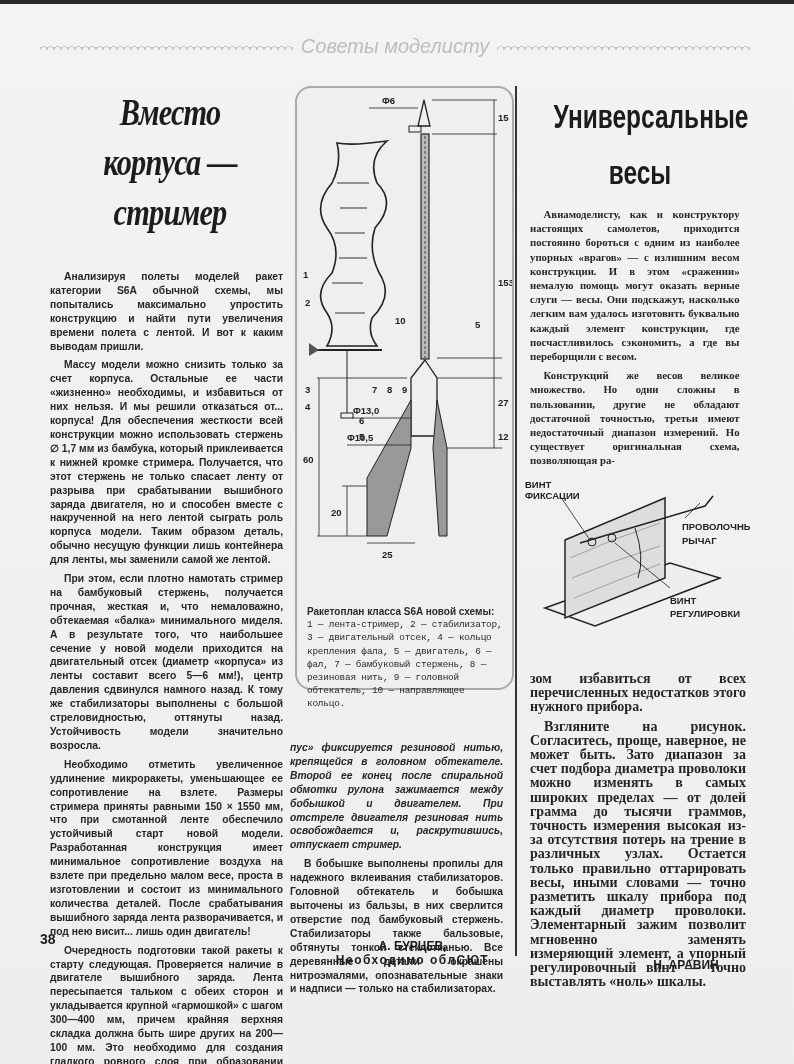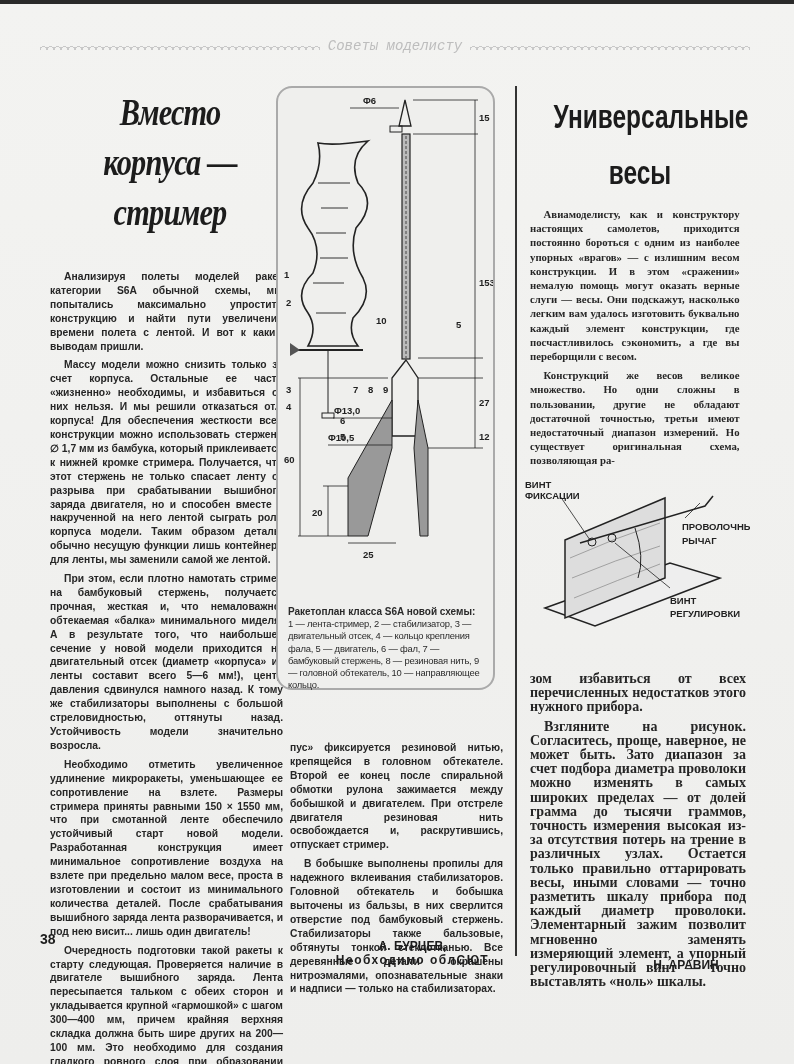--- a/index.html
+++ b/index.html
@@ -5,50 +5,50 @@
   html,body{margin:0;padding:0;}
   body{width:794px;height:1064px;background:#f2f2f0;position:relative;overflow:hidden;
        font-family:"DejaVu Serif",serif;color:#1c1c1c;}
   .page{position:absolute;left:0;top:0;width:794px;height:1064px;
         background:linear-gradient(180deg,#f3f3f1 0%,#eeeeec 100%);}
   .topline{position:absolute;left:0;top:0;width:794px;height:4px;background:#2a2a2a;}
   .rubric{position:absolute;top:36px;left:40px;width:710px;height:20px;display:flex;align-items:center;gap:8px;}
   .wave{flex:1;height:8px;
         background-image:radial-gradient(circle at 50% 100%, transparent 3px, #c3c3c3 3px, #c3c3c3 4px, transparent 4px);
         background-size:7px 8px;opacity:.9;}
-  .rubric-text{font-family:Liberation Mono, monospace;font-style:italic;font-size:14px;color:#bdbdbd;white-space:nowrap;}
+  .rubric-text{font-family:Liberation Sans, sans-serif;font-style:italic;font-size:20px;color:#bdbdbd;white-space:nowrap;}
 
   .title1{position:absolute;left:60px;top:88px;width:220px;text-align:center;
           font-family:"Liberation Serif",serif;font-style:italic;font-weight:bold;
           font-size:37px;line-height:50px;letter-spacing:-1px;transform:scaleX(.82);transform-origin:center top;}
   .title2{position:absolute;left:520px;top:88px;width:240px;text-align:center;
           font-family:"Liberation Sans",sans-serif;font-weight:bold;font-size:34px;line-height:56px;
           transform:scaleX(.72);transform-origin:center top;}
 
   .col{position:absolute;font-family:"Liberation Sans",sans-serif;font-weight:bold;
        font-size:10.3px;line-height:13.9px;text-align:justify;color:#262626;}
   .col p{margin:0 0 5px 0;text-indent:14px;}
-  .col p.first{margin-top:0;}
+  .col p.first{margin-top:0;font-style:italic;}
   .col-left{left:50px;top:270px;width:233px;}
   .col-mid{left:290px;top:741px;width:213px;}
   .col-right{left:530px;top:207px;width:216px;font-family:"Liberation Serif",serif;font-weight:bold;font-size:11.1px;line-height:14.2px;transform:scaleX(.97);transform-origin:left top;}
   .col-right2{left:530px;top:672px;width:216px;font-family:Liberation Serif, serif;font-weight:bold;font-size:14px;line-height:14.2px;}
 
   .vrule{position:absolute;left:515px;top:86px;width:2px;height:870px;background:#333;}
   .author{position:absolute;font-family:"Liberation Sans",sans-serif;font-weight:bold;font-size:12px;text-align:center;}
   .author-1{left:330px;top:939px;width:165px;}
   .author-1 .org{letter-spacing:1.5px;}
   .author-2{left:612px;top:958px;width:148px;}
   .pagenum{position:absolute;left:40px;top:931px;font-family:"Liberation Sans",sans-serif;font-weight:bold;font-size:14px;}
 
-  .figbox{position:absolute;left:276px;top:86px;width:215px;height:600px;border:2px solid #aaa;border-radius:16px;background:#efefed;}
+  .figbox{position:absolute;left:295px;top:86px;width:215px;height:600px;border:2px solid #aaa;border-radius:16px;background:#efefed;}
   .fig{position:absolute;left:0;top:0;width:215px;height:520px;}
   .caption{position:absolute;left:10px;top:518px;width:196px;font-family:"Liberation Sans",sans-serif;font-size:10px;line-height:12.2px;font-weight:bold;color:#2a2a2a;}
   .caption .cap-title{display:block;}
-  .caption .cap-body{font-weight:normal;font-family:Liberation Sans, sans-serif;font-size:9.4px;letter-spacing:-.2px;}
+  .caption .cap-body{font-weight:normal;font-family:Liberation Mono, monospace;font-size:9.4px;letter-spacing:-.2px;}
 
   .scale{position:absolute;left:520px;top:468px;width:230px;height:162px;}
   .lbl{font-family:"Liberation Sans",sans-serif;font-weight:bold;font-size:9.5px;fill:#222;}
 </style>
 </head>
 <body>
 
 <div class="page">
   <div class="topline"></div>
 

